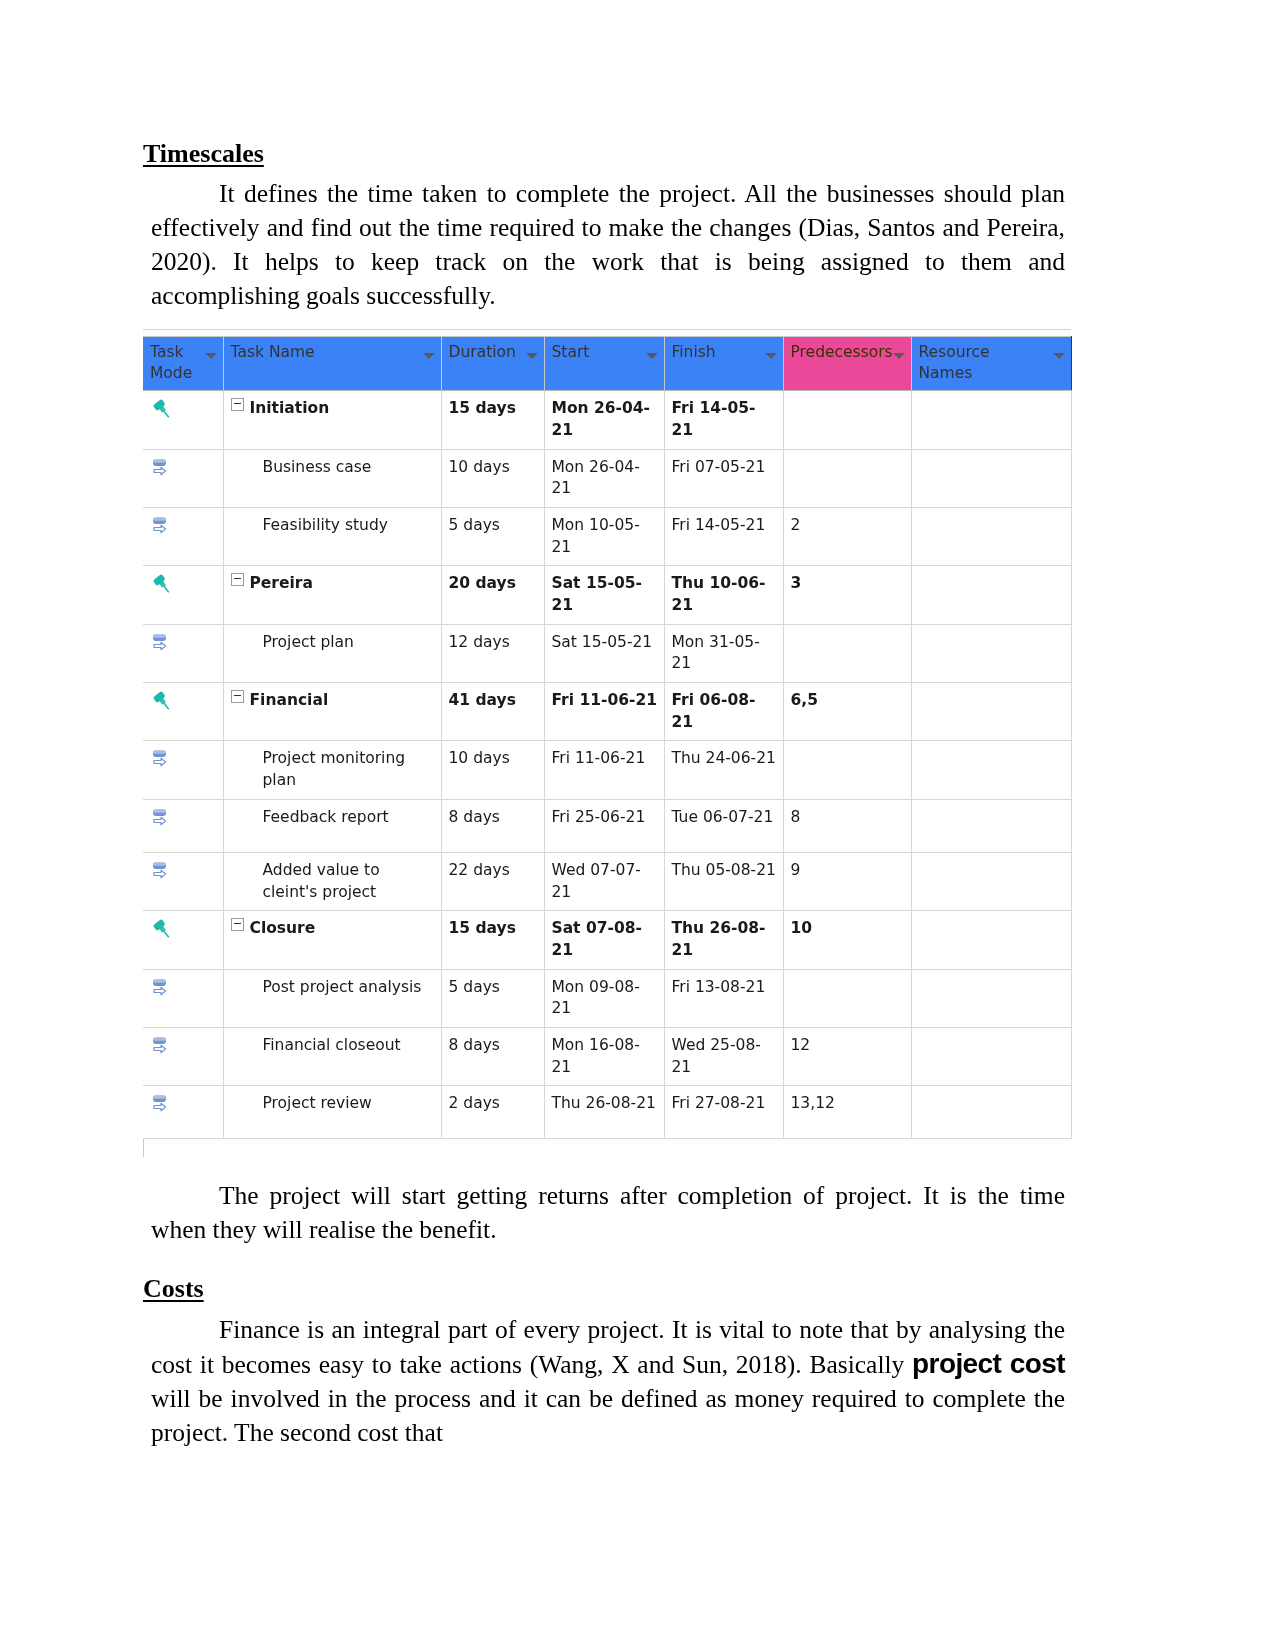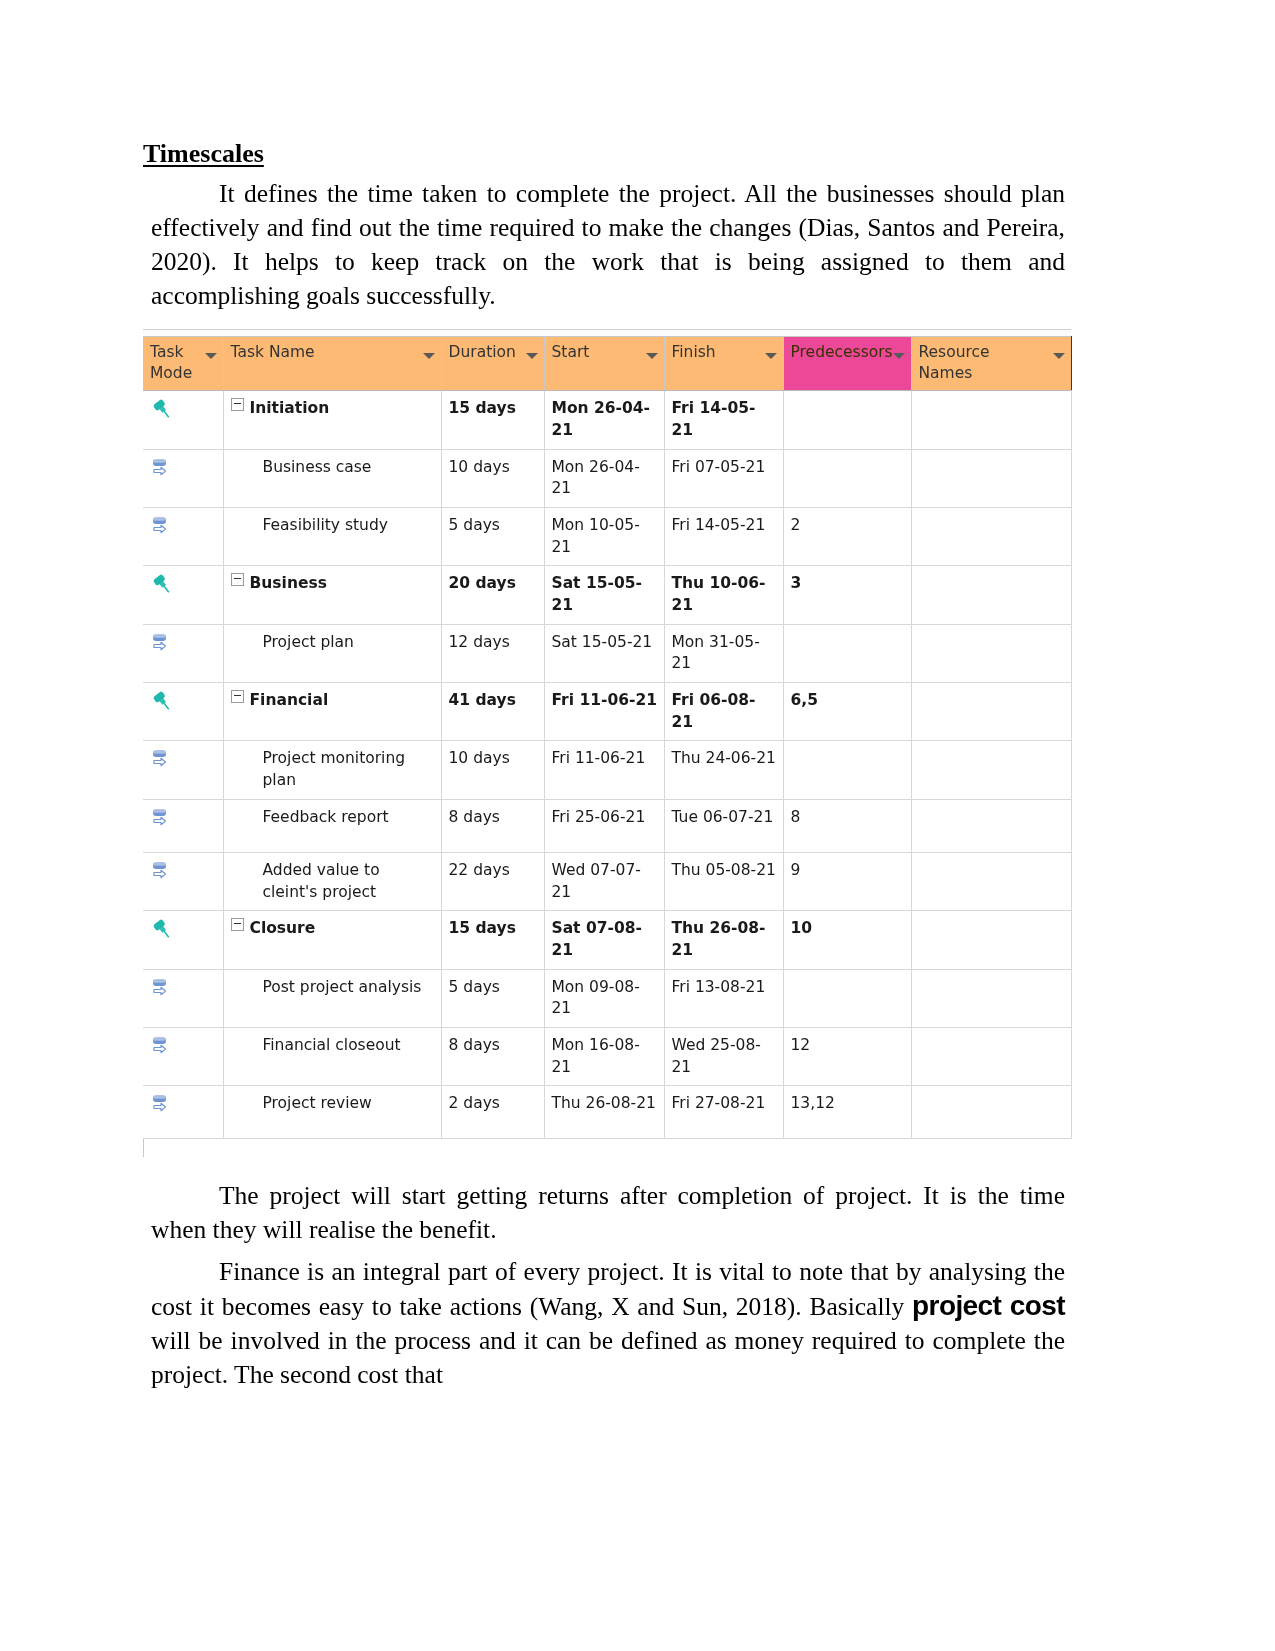--- a/index.html
+++ b/index.html
@@ -76,21 +76,21 @@
   }
   table.gantt col.c-mode { width: 80px; }
   table.gantt col.c-name { width: 218px; }
   table.gantt col.c-dur  { width: 103px; }
   table.gantt col.c-start{ width: 120px; }
   table.gantt col.c-fin  { width: 119px; }
   table.gantt col.c-pred { width: 128px; }
   table.gantt col.c-res  { width: 160px; }
 
   table.gantt thead th {
-    background: #fdba74;
+    background: #3b82f6;
     border-right: 1px solid #c9c9c9;
     border-bottom: 1px solid #b9b9b9;
     border-top: 1px solid #c9c9c9;
     font-weight: normal;
     font-size: 15.5px;
     color: #333333;
     text-align: left;
     padding: 5px 6px 6px 7px;
     vertical-align: top;
     height: 42px;
@@ -251,21 +251,21 @@
               <td></td>
             </tr>
             <tr class="summary">
               <td class="cell-mode"><span class="icon-pin"><svg width="26" height="24" viewBox="0 0 26 24" xmlns="http://www.w3.org/2000/svg">
                     <g transform="rotate(-38 13 11)">
                       <rect x="7" y="2" width="11" height="7" rx="2.2" fill="#1fb8ac"></rect>
                       <rect x="10.2" y="8.4" width="4.6" height="5.2" fill="#1fb8ac" opacity="0.92"></rect>
                       <path d="M12.5 13.4 L12.5 21" stroke="#1fb8ac" stroke-width="1.5" fill="none"></path>
                     </g>
                   </svg></span></td>
-              <td class="cell-name"><span class="expander"></span><span class="name-sum">Business</span></td>
+              <td class="cell-name"><span class="expander"></span><span class="name-sum">Pereira</span></td>
               <td>20 days</td>
               <td>Sat 15-05-21</td>
               <td>Thu 10-06-21</td>
               <td>3</td>
               <td></td>
             </tr>
             <tr>
               <td class="cell-mode"><span class="icon-auto"><svg width="26" height="26" viewBox="0 0 26 26" xmlns="http://www.w3.org/2000/svg">
                     <rect x="3" y="2.5" width="13" height="6.5" rx="3" fill="#6f94d1"></rect>
                     <rect x="3" y="2.5" width="13" height="3.2" rx="1.6" fill="#a8c0e4"></rect>
@@ -386,17 +386,18 @@
               <td>13,12</td>
               <td></td>
             </tr>
           </tbody>
       </table>
       <div class="bottom-stub"></div>
     </div>
 
     <p class="para" style="margin-top:22px;">The project will start getting returns after completion of project. It is the time when they will realise the benefit.</p>
 
+    <h2 class="heading" style="margin-top:26px;"><span class="u">Costs </span></h2>
 
     <p class="para"><span>Finance is an integral part of every project. It is vital to note that by analysing the cost it becomes easy to take actions (Wang, X and Sun, 2018). Basically </span><span class="bold-inline">project cost</span><span> will be involved in the process and it can be defined as money required to complete the project. The second cost that</span></p>
 
   </div>
 </div>
 
 </body></html>

